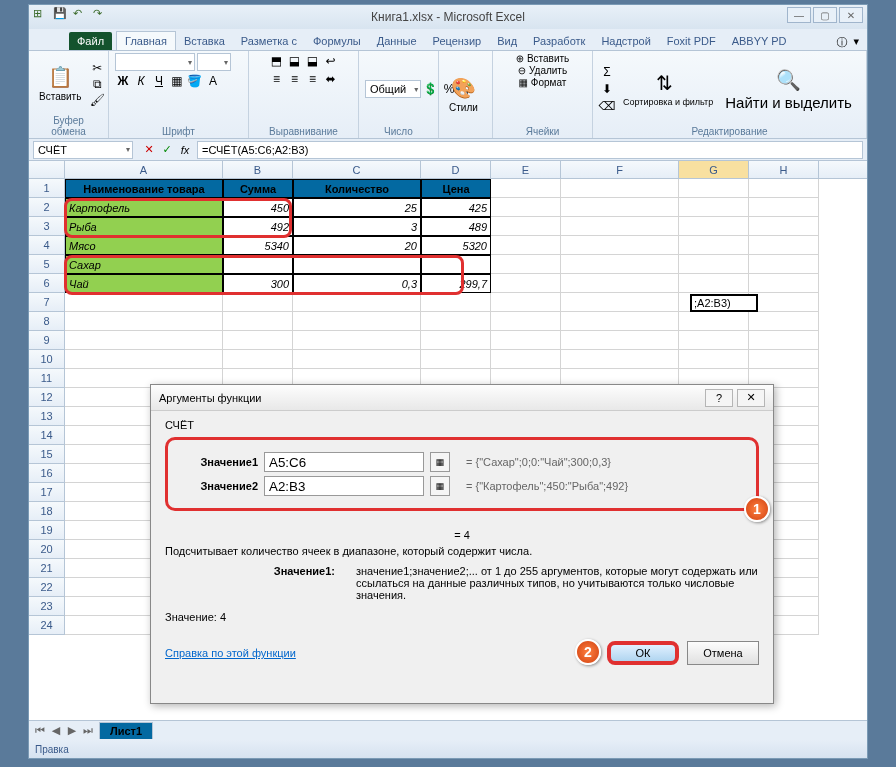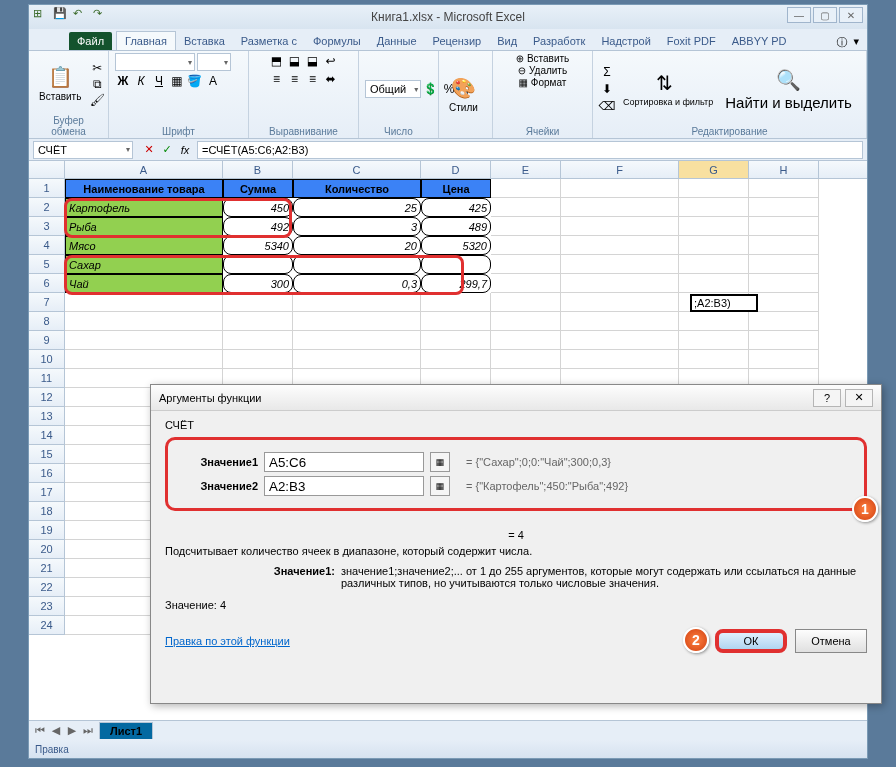--- a/index.html
+++ b/index.html
@@ -34,45 +34,45 @@
   .grid-wrap { position: relative; background: #fff; height: 540px; overflow: hidden; }
   .col-headers { display: flex; height: 18px; background: linear-gradient(#f5f9fc,#e6eef7); border-bottom: 1px solid #b5c5d6; font-size: 11px; }
   .row-header-corner { width: 36px; border-right: 1px solid #b5c5d6; }
   .col-h { border-right: 1px solid #b5c5d6; display: flex; align-items: center; justify-content: center; color: #3a5a8a; }
   .col-A { width: 158px; } .col-B { width: 70px; } .col-C { width: 128px; } .col-D { width: 70px; }
   .col-E { width: 70px; } .col-F { width: 118px; } .col-G { width: 70px; } .col-H { width: 70px; }
   .col-h.col-G { background: #f8e0a0; }
   .row { display: flex; height: 19px; font-size: 11px; }
   .row-h { width: 36px; border-right: 1px solid #b5c5d6; border-bottom: 1px solid #b5c5d6; background: linear-gradient(#f5f9fc,#e6eef7); display: flex; align-items: center; justify-content: center; color: #3a5a8a; }
   .cell { border-right: 1px solid #d4d4d4; border-bottom: 1px solid #d4d4d4; padding: 0 3px; display: flex; align-items: center; }
-  .hdr-cell { background: #3b82f6; justify-content: center; font-weight: bold; border: 1px solid #000; }
+  .hdr-cell { background: #0369a1; justify-content: center; font-weight: bold; border: 1px solid #000; }
   .data-cell { border: 1px solid #000; font-style: italic; }
   .green-cell { background: #92d050; }
-  .num { justify-content: flex-end; border-radius: 8px; }
+  .num { justify-content: flex-end; }
   .red-box { position: absolute; border: 3px solid #e03030; border-radius: 8px; pointer-events: none; }
   .red-box.r1 { top: 37px; left: 35px; width: 228px; height: 40px; }
   .red-box.r2 { top: 94px; left: 35px; width: 400px; height: 40px; }
   .g7-box { position: absolute; top: 133px; left: 661px; width: 68px; height: 18px; border: 2px solid #000; font-size: 11px; display: flex; align-items: center; padding: 0 2px; background: #fff; }
-  .dialog { position: absolute; top: 384px; left: 150px; width: 732px; height: 320px; background: #f0f0f0; border: 1px solid #888; box-shadow: 2px 2px 8px rgba(0,0,0,0.3); font-size: 11px; }
+  .dialog { position: absolute; top: 384px; left: 150px; width: 624px; height: 320px; background: #f0f0f0; border: 1px solid #888; box-shadow: 2px 2px 8px rgba(0,0,0,0.3); font-size: 11px; }
   .dlg-title { height: 26px; background: linear-gradient(#fdfdfd,#e8e8e8); border-bottom: 1px solid #ccc; display: flex; align-items: center; padding: 0 8px; justify-content: space-between; }
   .dlg-title-btns { display: flex; gap: 4px; }
   .dlg-tbtn { width: 28px; height: 18px; border: 1px solid #b5b5b5; background: #f5f5f5; font-size: 11px; display: flex; align-items: center; justify-content: center; }
   .dlg-body { padding: 8px 14px; }
   .fn-name { font-size: 11px; margin-bottom: 6px; }
   .arg-box { border: 3px solid #e03030; border-radius: 10px; padding: 8px 10px; position: relative; }
   .arg-row { display: flex; align-items: center; gap: 6px; margin: 4px 0; }
   .arg-label { width: 80px; text-align: right; font-weight: bold; }
   .arg-input { width: 160px; height: 20px; border: 1px solid #999; background: #fff; padding: 4px 4px; }
   .arg-refbtn { width: 20px; height: 20px; border: 1px solid #999; background: #f5f5f5; font-size: 9px; display: flex; align-items: center; justify-content: center; }
   .arg-result { margin-left: 10px; color: #666; }
   .callout { position: absolute; width: 26px; height: 26px; border-radius: 50%; background: radial-gradient(#ff8040,#d04010); color: #fff; font-weight: bold; display: flex; align-items: center; justify-content: center; font-size: 14px; border: 2px solid #fff; box-shadow: 1px 1px 3px rgba(0,0,0,0.4); }
   .callout.c1 { right: -14px; bottom: -14px; }
   .eq-line { text-align: center; margin: 18px 0 4px; }
   .desc { margin: 4px 0 8px; }
-  .arg-help { display: flex; gap: 6px; margin: 4px 0 10px; justify-content: space-between; }
+  .arg-help { display: flex; gap: 21px; margin: 4px 0 10px; justify-content: space-between; }
   .arg-help-label { width: 170px; text-align: right; font-weight: bold; }
   .arg-help-text { flex: 1; }
   .val-line { margin: 6px 0; }
   .dlg-footer { display: flex; justify-content: space-between; align-items: center; padding: 4px 14px 10px; }
   .help-link { color: #0066cc; text-decoration: underline; }
   .dlg-btns { display: flex; gap: 8px; position: relative; }
   .dbtn { width: 72px; height: 24px; border: 1px solid #888; background: linear-gradient(#fdfdfd,#e0e0e0); font-size: 11px; }
   .dbtn.ok { border: 4px solid #e03030; border-radius: 8px; background: linear-gradient(#e0f0ff,#b0d5f0); }
   .callout.c2 { left: -32px; top: -2px; }
   .sheet-tabs { position: absolute; bottom: 18px; left: 0; right: 0; height: 20px; background: #e6eef7; display: flex; align-items: center; font-size: 11px; border-top: 1px solid #b5c5d6; }
@@ -556,20 +556,20 @@
     </div>
     <div class="eq-line">=  4</div>
     <div class="desc">Подсчитывает количество ячеек в диапазоне, который содержит числа.</div>
     <div class="arg-help">
       <div class="arg-help-label">Значение1:</div>
       <div class="arg-help-text">значение1;значение2;... от 1 до 255 аргументов, которые могут содержать или ссылаться на данные различных типов, но учитываются только числовые значения.</div>
     </div>
     <div class="val-line"><span>Значение:</span> <span>4</span></div>
   </div>
   <div class="dlg-footer">
-    <a class="help-link">Правка по этой функции</a>
+    <a class="help-link">Справка по этой функции</a>
     <div class="dlg-btns">
       <div class="callout c2">2</div>
       <button class="dbtn ok">ОК</button>
       <button class="dbtn">Отмена</button>
     </div>
   </div>
 </div>
 
 </body></html>

